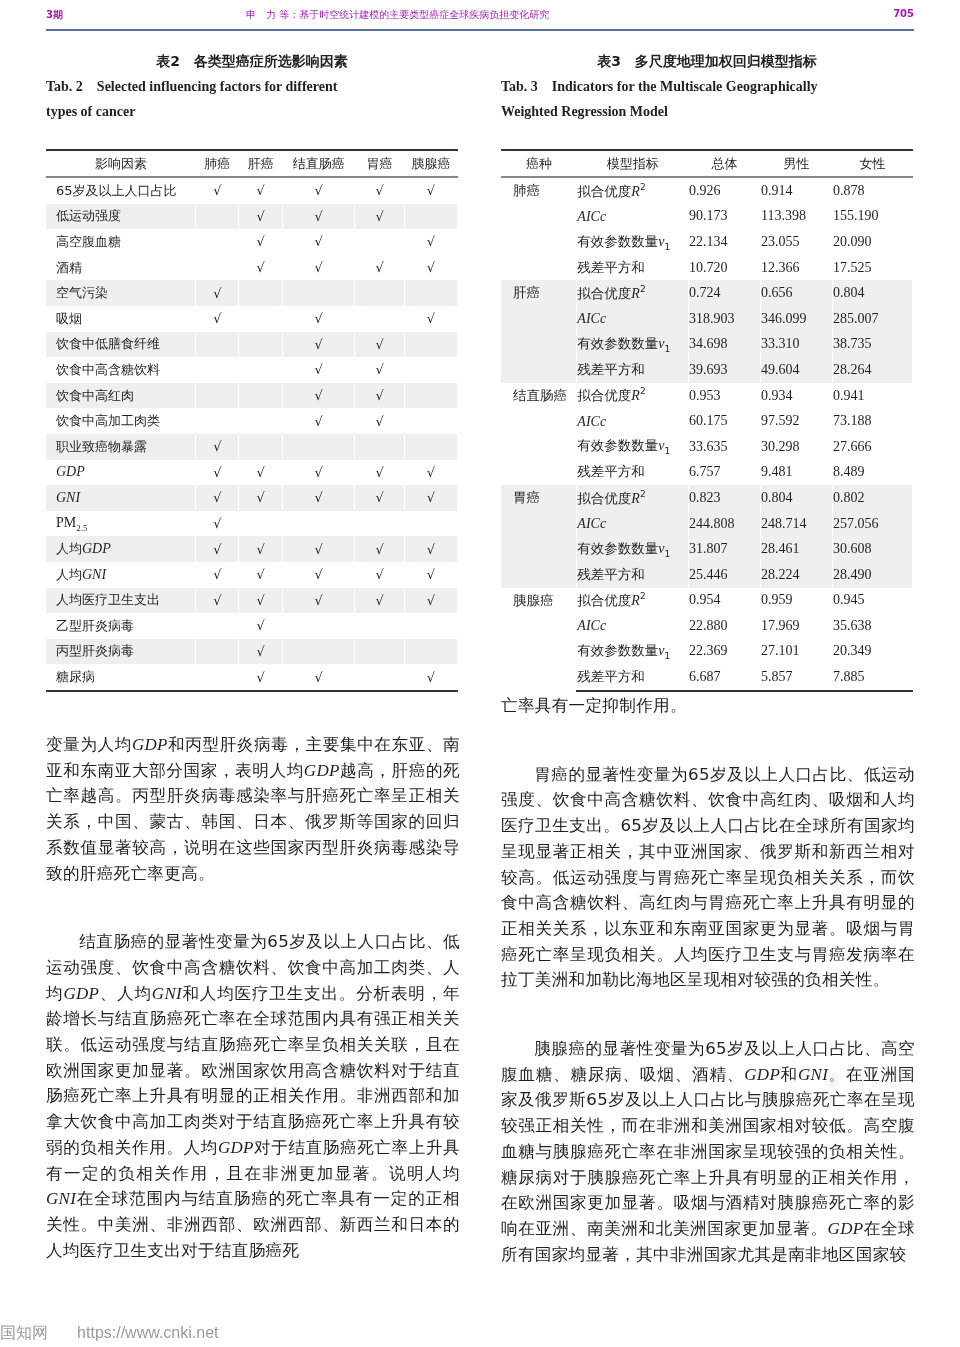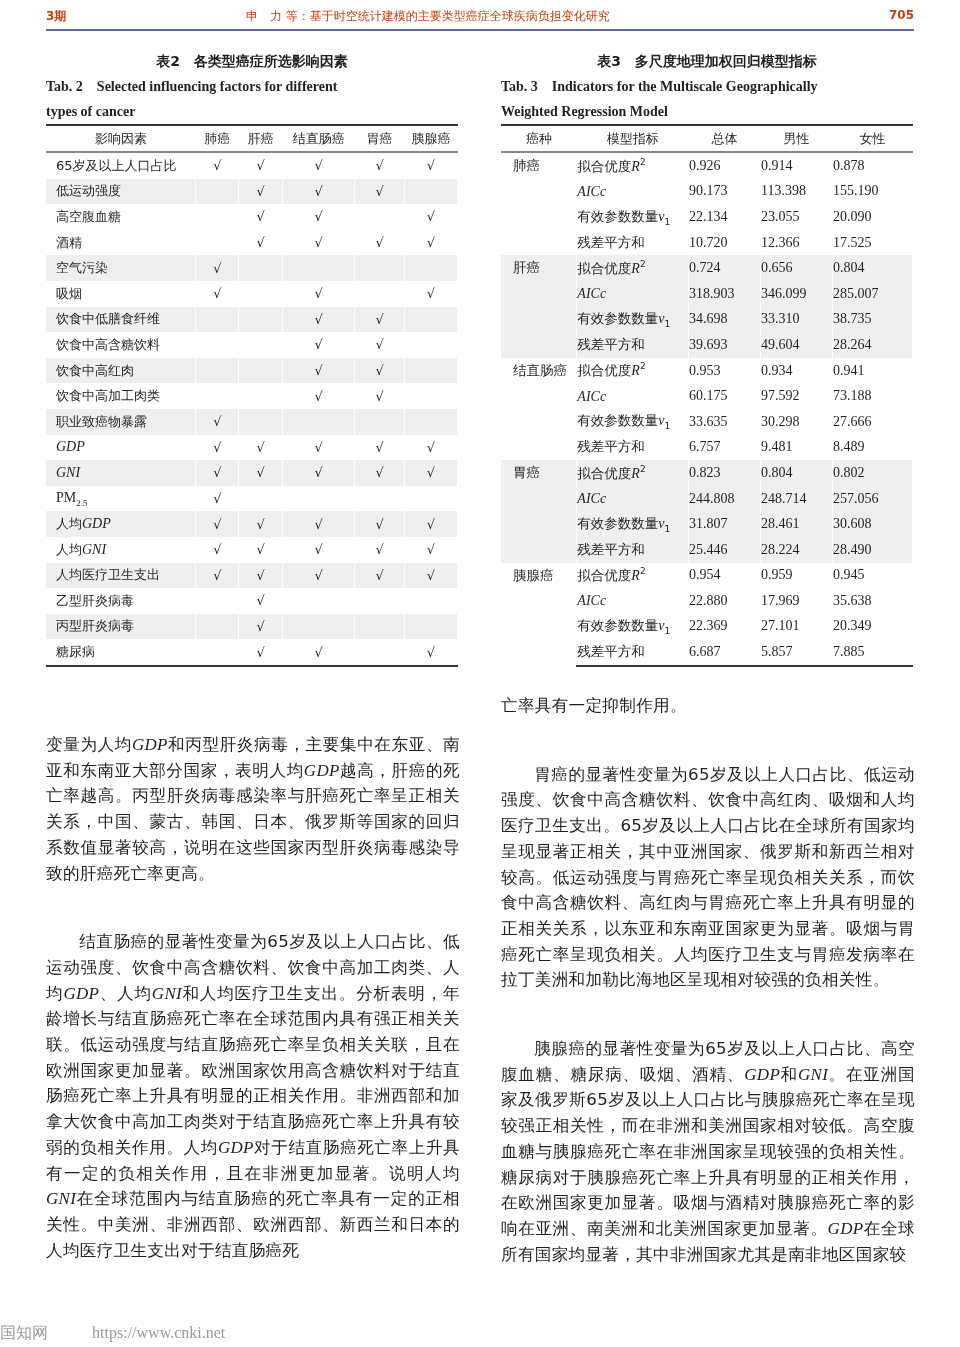--- a/index.html
+++ b/index.html
@@ -2,21 +2,21 @@
 <html><head>
 <meta charset="utf-8">
 <style>
   html, body { margin: 0; padding: 0; background: #ffffff; }
   body {
     width: 960px; height: 1347px; position: relative; overflow: hidden;
     font-family: "DejaVu Serif", "Liberation Serif", serif; color: #231f20;
   }
   .running-head {
     position: absolute; left: 46px; top: 6px; width: 868px; height: 22px;
-    font-size: 12px; color: #c2410c;
+    font-size: 10px; color: #a21caf;
     font-family: "DejaVu Sans", "Liberation Sans", sans-serif;
   }
   .running-head .issue { position: absolute; left: 0; top: 2px; font-weight: 600; }
   .running-head .title { position: absolute; left: 200px; top: 2px; width: 540px; text-align: left; }
   .running-head .page { position: absolute; right: 0; top: 2px; font-weight: 600; }
   .head-rule {
     position: absolute; left: 46px; top: 29px; width: 868px; height: 2px;
     background: #5d6f98;
   }
 
@@ -26,21 +26,21 @@
 
   .tab-caption-cn {
     text-align: center; font-size: 14px; font-weight: bold; height: 26px; line-height: 26px;
     font-family: "DejaVu Sans", "Liberation Sans", sans-serif;
   }
   .tab-caption-en {
     text-align: left; font-size: 14px; font-weight: bold; line-height: 25px;
     font-family: "Liberation Serif", serif;
   }
 
-  table.t { width: 412px; border-collapse: collapse; font-size: 13px; }
+  table.t { width: 412px; border-collapse: collapse; font-size: 13px; margin-top: 25px; }
   table.t thead th {
     font-weight: normal; height: 25px; padding: 0;
     border-top: 2px solid #3a3334; border-bottom: 2px solid #8a8687;
     font-family: "DejaVu Sans", "Liberation Sans", sans-serif; font-size: 13px;
   }
   table.t td { height: 25.6px; padding: 0; border-right: 1px solid #ffffff; }
   table.t tbody tr.shade td { background: #eeefef; }
   table.t tbody tr:last-child td { border-bottom: 2px solid #3a3334; }
   .t2 td.factor { padding-left: 10px; text-align: left; font-family: "DejaVu Sans", "Liberation Sans", sans-serif; }
   .t2 td.chk { text-align: center; font-size: 13px; }
@@ -59,21 +59,21 @@
   }
   .indent { text-indent: 2em; margin-top: 43px; }
   .body-left { position: absolute; left: 46px; top: 732px; width: 414px; }
   .body-right { position: absolute; left: 501px; top: 693px; width: 414px; }
   .para i { font-family: "Liberation Serif", serif; font-size: 17px; }
 
   .footer {
     position: absolute; left: 0; top: 1323px; font-size: 16px; color: #9a9a9a;
   }
   .footer .site { font-family: "DejaVu Sans", "Liberation Sans", sans-serif; }
-  .footer .url { font-family: Liberation Serif, serif; margin-left: 39px; }
+  .footer .url { font-family: Liberation Sans, sans-serif; margin-left: 24px; }
 </style>
 </head>
 <body>
 
 <div class="running-head">
   <span class="issue">3期</span>
   <span class="title">申　力 等：基于时空统计建模的主要类型癌症全球疾病负担变化研究</span>
   <span class="page">705</span>
 </div>
 <div class="head-rule"></div>

